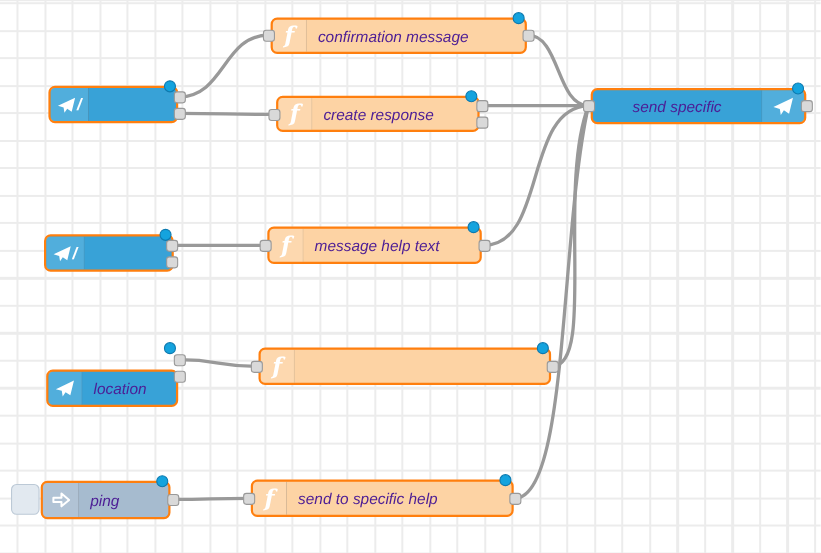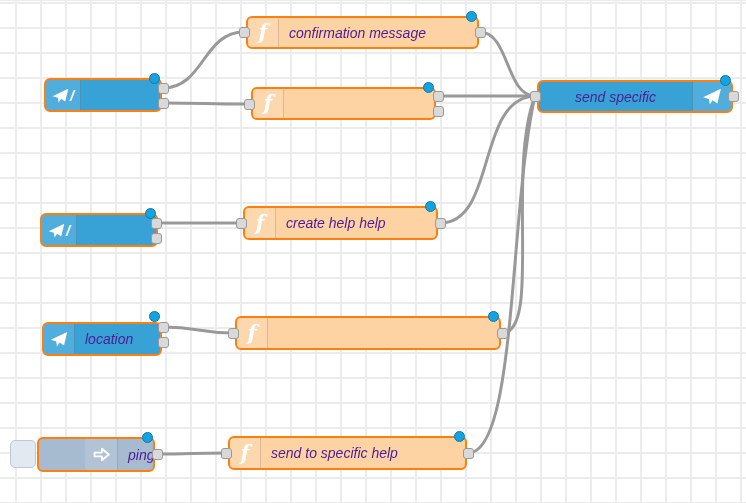--- a/index.html
+++ b/index.html
@@ -15,21 +15,21 @@
   .wires { position:absolute; left:0; top:0; z-index:1; }
   .wire { fill:none; stroke:#999999; stroke-width:3; stroke-linecap:round; }
 
   .node {
     position:absolute; z-index:2; box-sizing:border-box;
     border:2.5px solid #ff7f0e; border-radius:6px;
     display:flex; align-items:stretch;
   }
   .node-blue  { background:#38a2d7; }
   .node-orange{ background:#fdd3a4; }
-  .node-gray  { background:#a6bbcf;padding-left:46px; }
+  .node-gray  { background:#a6bbcf; }
 
   .icon-box {
     display:flex; align-items:center; justify-content:center;
     background:rgba(255,255,255,0.13);
     border-right:1px solid rgba(0,0,0,0.14);
     border-radius:3px 0 0 3px;
     flex:0 0 auto;
   }
   .icon-box.right {
     border-right:none; border-left:1px solid rgba(0,0,0,0.14);
@@ -107,20 +107,21 @@
     <div class="label">confirmation message</div>
   </div>
   <div class="port" style="left:238.5px; top:26.5px;"></div>
   <div class="port" style="left:474.5px; top:26.5px;"></div>
   <div class="dot" style="left:465.5px; top:10.5px;"></div>
 
   <div class="node node-orange" style="left:251px; top:87px; width:185px; height:33px;">
     <div class="icon-box icon-w30">
       <span class="fglyph">f</span>
     </div>
+    <div class="label">create response</div>
   </div>
   <div class="port" style="left:243.5px; top:98.5px;"></div>
   <div class="port" style="left:432.5px; top:90.5px;"></div>
   <div class="port" style="left:432.5px; top:105.5px;"></div>
   <div class="dot" style="left:422.5px; top:81.5px;"></div>
 
   <div class="node node-blue" style="left:537px; top:80px; width:196px; height:33px;">
     <div class="label center">send specific</div>
     <div class="icon-box icon-w38 right">
       <svg class="plane" width="20" height="17" viewBox="0 0 24 21">
@@ -141,27 +142,27 @@
     </div>
   </div>
   <div class="port" style="left:150.5px; top:217.5px;"></div>
   <div class="port" style="left:150.5px; top:232.5px;"></div>
   <div class="dot" style="left:144.5px; top:207.5px;"></div>
 
   <div class="node node-orange" style="left:243px; top:206px; width:195px; height:34px;">
     <div class="icon-box icon-w30">
       <span class="fglyph">f</span>
     </div>
-    <div class="label">create help help</div>
+    <div class="label">message help text</div>
   </div>
   <div class="port" style="left:235.5px; top:217.5px;"></div>
   <div class="port" style="left:434.5px; top:217.5px;"></div>
   <div class="dot" style="left:424.5px; top:200.5px;"></div>
 
-  <div class="node node-blue" style="left:42px; top:322px; width:120px; height:34px;">
+  <div class="node node-blue" style="left:42px; top:336px; width:120px; height:34px;">
     <div class="icon-box icon-w30">
       <svg class="plane" width="18" height="16" viewBox="0 0 24 21">
         <path d="M23 1 L1 11.5 L8.2 13.6 L9.3 20.5 L12.8 15.2 L18.6 19 Z" fill="#fff"></path>
       </svg>
     </div>
     <div class="label">location</div>
   </div>
   <div class="port" style="left:157.5px; top:321.5px;"></div>
   <div class="port" style="left:157.5px; top:336.5px;"></div>
   <div class="dot" style="left:148.5px; top:310.5px;"></div>

